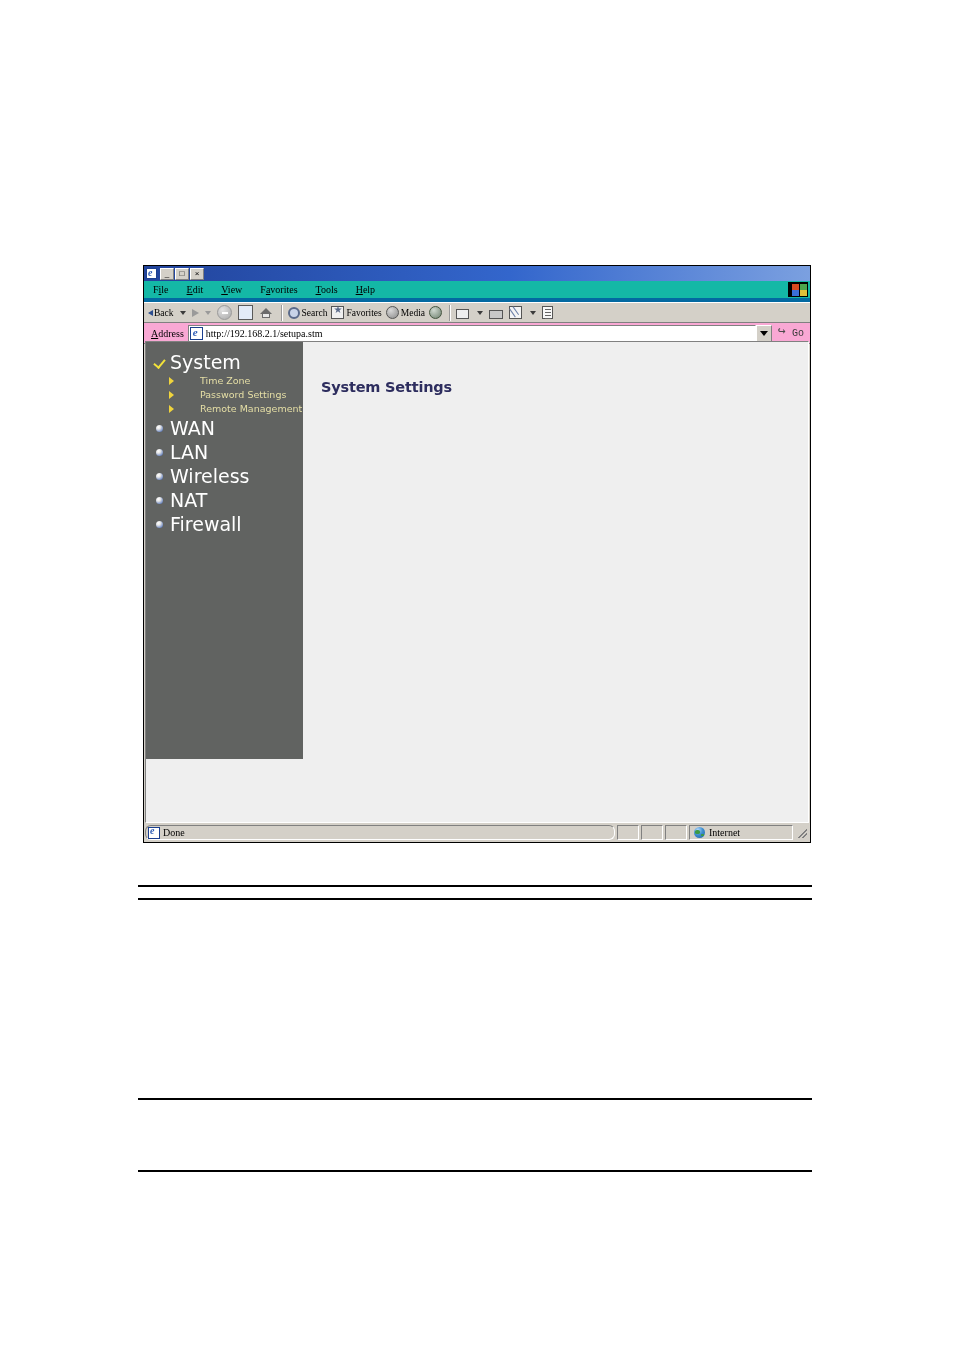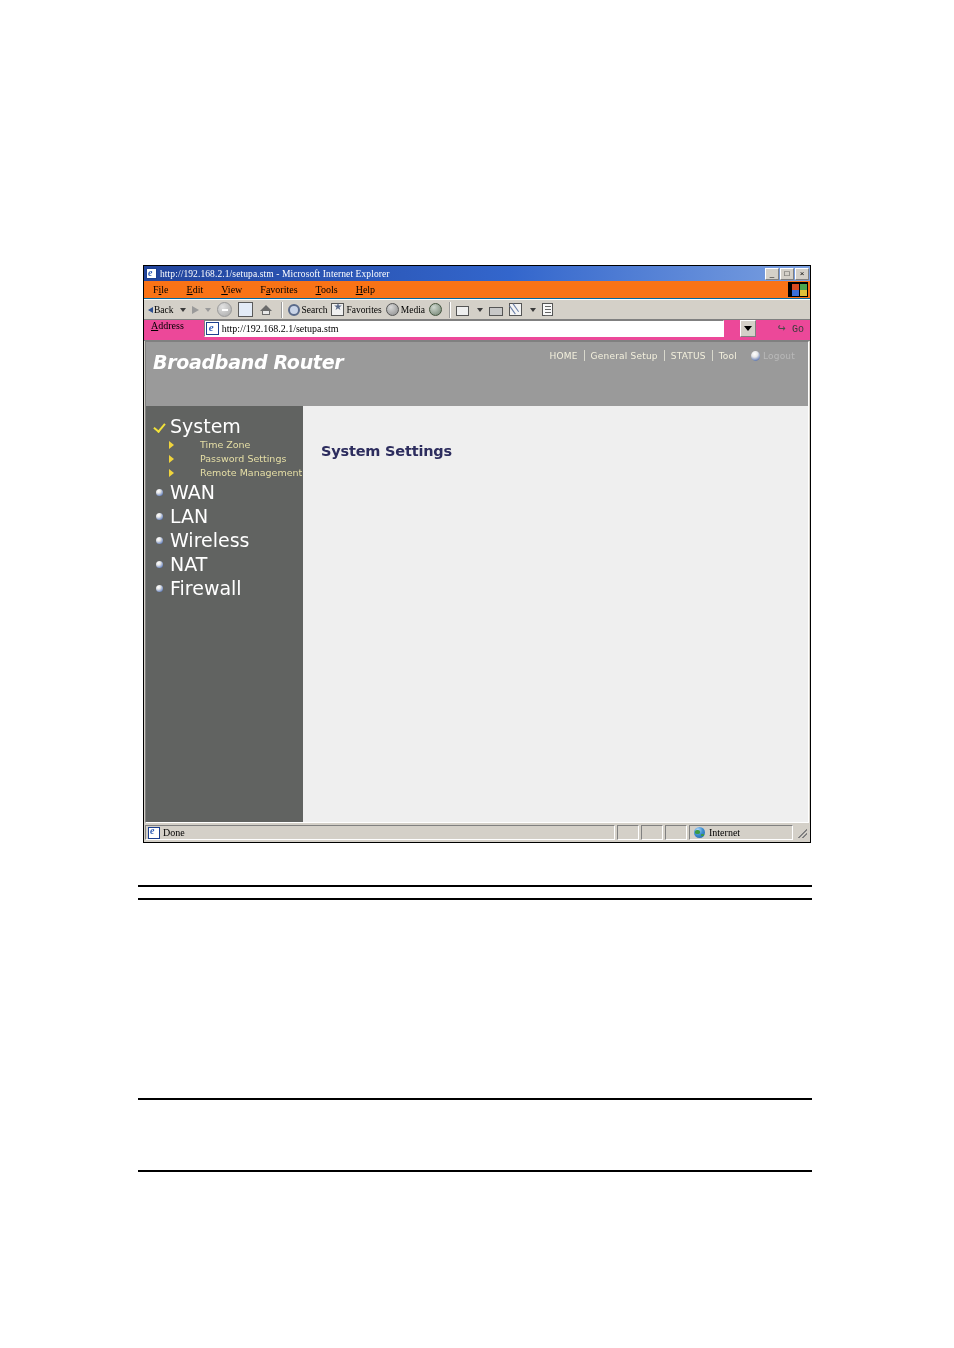--- a/index.html
+++ b/index.html
@@ -97,24 +97,24 @@
     font-size: 8px;
     line-height: 10px;
     text-align: center;
     color: #000000;
     font-family: "Liberation Sans", sans-serif;
   }
 
   
   .menubar {
     height: 17px;
-    background: #f97316;
-    display: flex;
-    align-items: center;
-    border-bottom: 1px solid #0369a1;
+    background: #14b8a6;
+    display: flex;
+    align-items: center;
+    border-bottom: 4px solid #0369a1;
     position: relative;
   }
   .menu-item {
     font-size: 10px;
     color: #000000;
     padding: 0 9px;
     font-family: "Liberation Serif", serif;
     white-space: nowrap;
   }
   .menu-item u { text-decoration: underline; }
@@ -307,27 +307,26 @@
     position: absolute;
     left: 2px; top: 2px;
     width: 6px; height: 1px;
     background: #666;
     box-shadow: 0 3px 0 #666, 0 6px 0 #666, 0 9px 0 #666;
   }
 
   
   .addressbar {
     height: 21px;
-    background: #ec4899;
-    display: flex;
-    align-items: flex-start;
+    background: #f9a8d4;
+    display: flex;
+    align-items: center;
     border-bottom: 1px solid #808080;
     padding: 0 2px;
     box-sizing: border-box;
-    gap: 16px;
   }
   .addr-label {
     font-size: 10px;
     color: #000000;
     padding: 0 4px 0 5px;
     white-space: nowrap;
     font-family: "Liberation Serif", serif;
   }
   .addr-field {
     flex: 1 1 auto;
@@ -588,20 +587,21 @@
     border: 1px solid;
     border-color: #808080 #ffffff #ffffff #808080;
     box-sizing: border-box;
     display: flex;
     align-items: center;
     margin-right: 2px;
   }
   .sb-main {
     flex: 1 1 auto;
     padding-left: 2px;
+    border-radius: 6px;
   }
   .sb-small { width: 22px; }
   .sb-zone {
     width: 104px;
     padding-left: 4px;
   }
   .sb-icon-ie {
     width: 12px; height: 12px;
     background: #ffffff;
     border: 1px solid #1b3f8f;
@@ -661,21 +661,20 @@
       linear-gradient(135deg, transparent 70%, #808080 70%, #808080 83%, transparent 83%);
   }
 </style>
 </head>
 <body>
 
 <div id="ie-window">
 
   <div class="titlebar">
     <span class="titlebar-icon"></span>
-    <span class="titlebar-text">http://192.168.2.1/setupa.stm - Microsoft Internet Explorer</span>
     <span class="win-buttons">
       <span class="win-btn">_</span>
       <span class="win-btn">□</span>
       <span class="win-btn">×</span>
     </span>
   </div>
 
   <div class="menubar">
     <span class="menu-item"><span>F</span><u>i</u><span>le</span></span>
     <span class="menu-item"><span></span><u>E</u><span>dit</span></span>
@@ -753,34 +752,20 @@
         <i></i>
       </span>
     <span class="go-btn">
       <span class="go-arrow"></span>
       <span>Go</span>
     </span>
   </div>
 
   <div class="viewport">
 
-    <div class="router-banner">
-      <div class="brand">Broadband Router</div>
-      <div class="topnav">
-        <a href="#">HOME</a>
-        <span class="bar"></span>
-        <a href="#">General Setup</a>
-        <span class="bar"></span>
-        <a href="#">STATUS</a>
-        <span class="bar"></span>
-        <a href="#">Tool</a>
-        <span class="logout-dot"></span>
-        <a href="#" class="logout">Logout</a>
-      </div>
-    </div>
 
     <div class="page-body">
 
       <div class="sidebar">
         <div class="nav-main">
           <span class="check-mark"></span>
           <span>System</span>
         </div>
         <div class="nav-sub">
           <span class="sub-arrow"></span>

